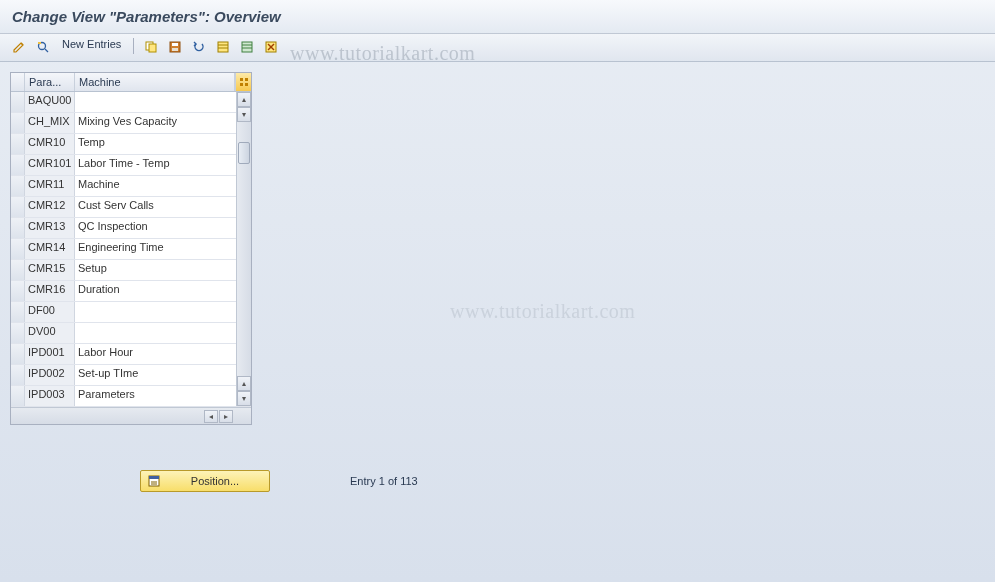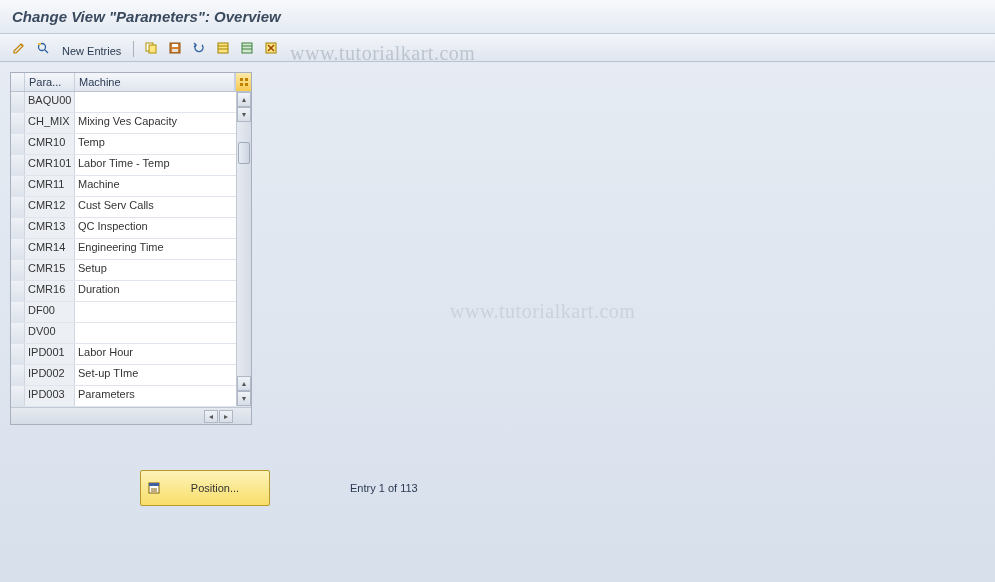--- a/index.html
+++ b/index.html
@@ -21,21 +21,21 @@
       font-size: 15px;
       font-weight: bold;
       font-style: italic;
       color: #3a4a5e;
     }
     .toolbar {
       background: linear-gradient(to bottom, #f2f5f9 0%, #e0e6ef 100%);
       padding: 4px 10px;
       border-bottom: 1px solid #b8c2d0;
       display: flex;
-      align-items: flex-end;
+      align-items: flex-start;
       gap: 6px;
       height: 28px;
     }
     .tb-icon {
       width: 18px;
       height: 18px;
       display: inline-flex;
       align-items: center;
       justify-content: center;
       cursor: pointer;
@@ -160,21 +160,21 @@
       position: absolute;
       left: 10px;
       top: 470px;
       display:flex;
       align-items:center;
       gap: 80px;
     }
     .position-btn {
       margin-left: 130px;
       width: 130px;
-      height: 36px;
+      height: 22px;
       background: linear-gradient(to bottom,#fdf3b8,#f8de6a);
       border: 1px solid #b89a2a;
       border-radius: 2px;
       display: flex;
       align-items: center;
       gap: 6px;
       padding: 0 6px;
       cursor: pointer;
       font-size: 11px;
       color: #333;

